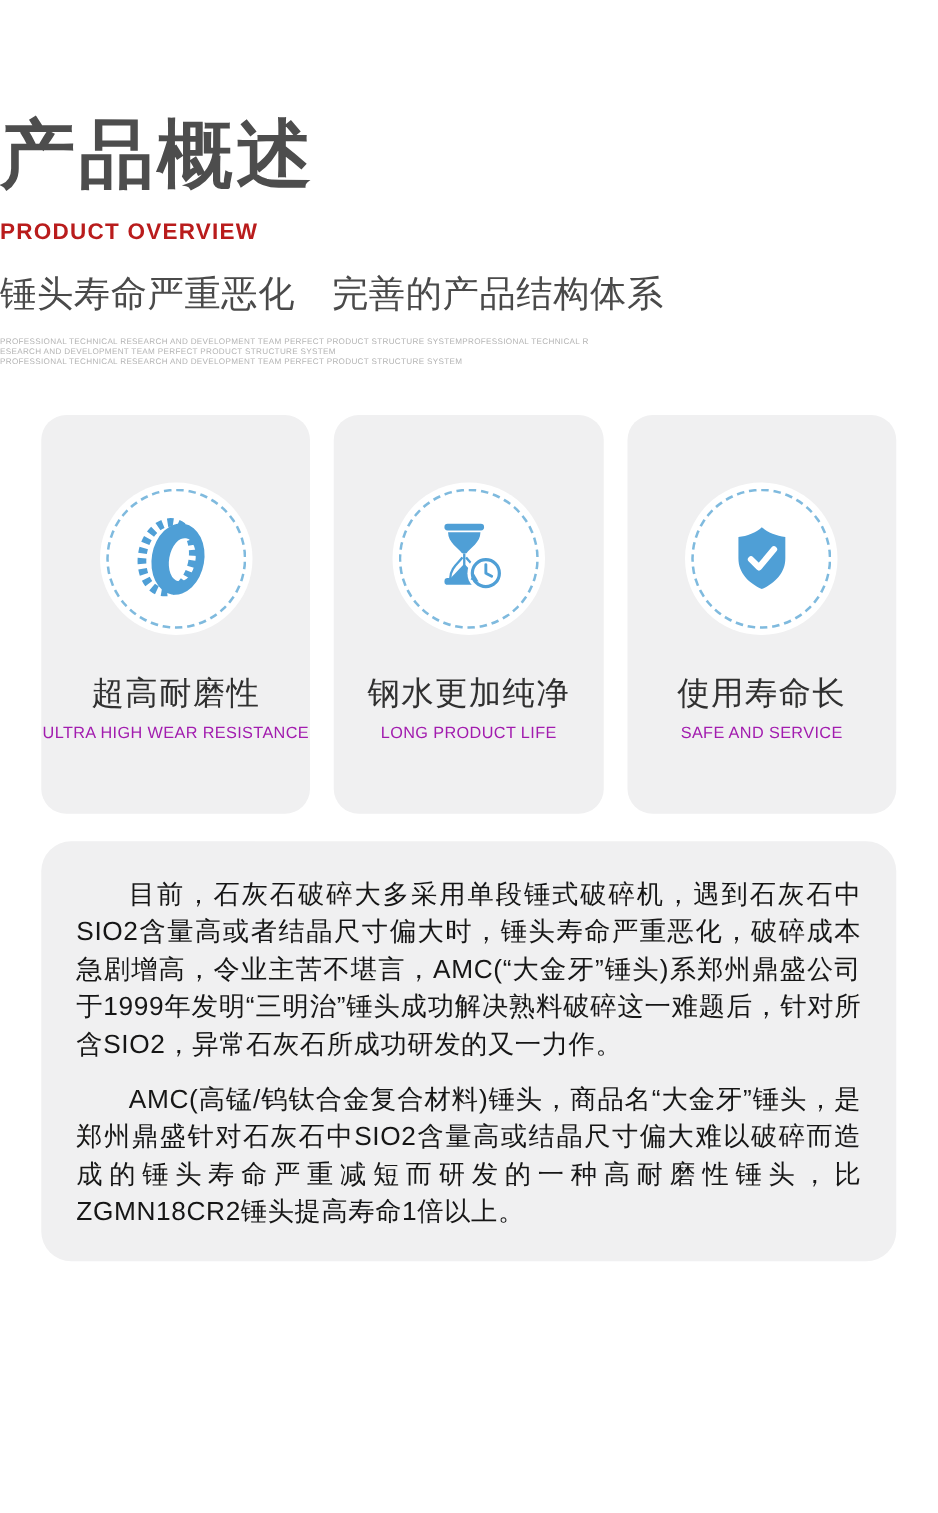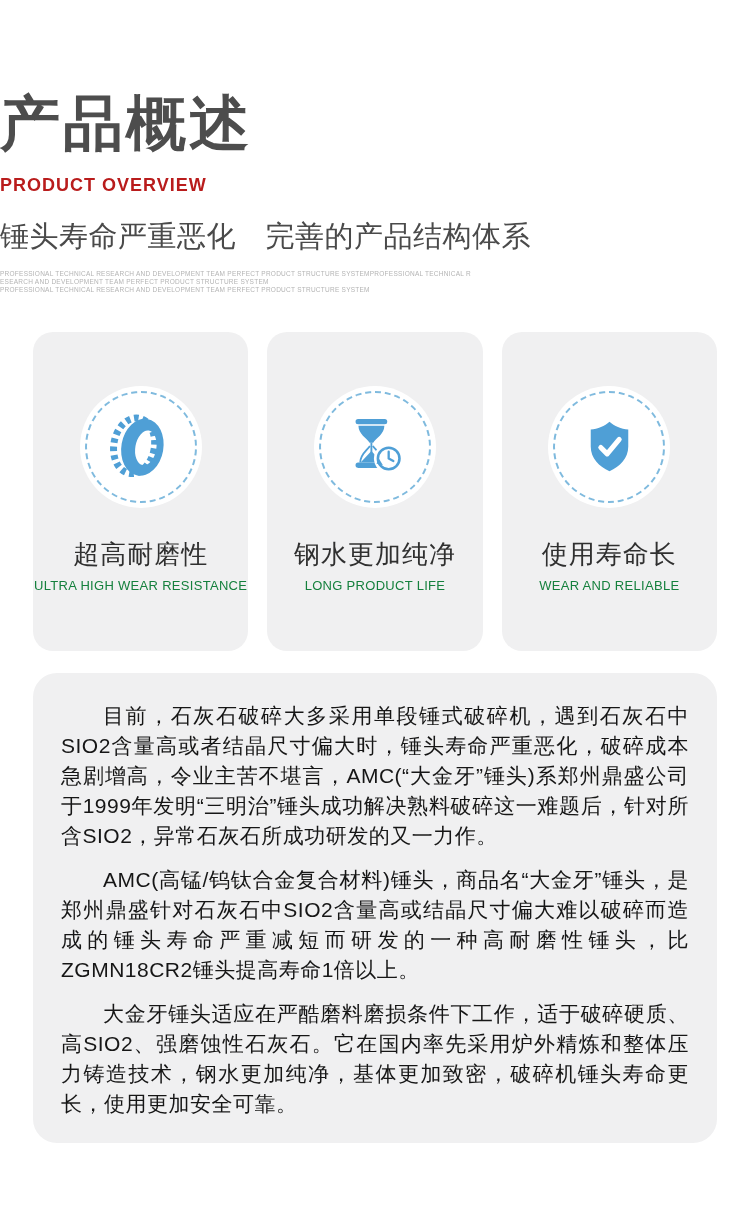--- a/index.html
+++ b/index.html
@@ -86,21 +86,21 @@
     margin-top: 33px;
     font-size: 26px;
     line-height: 1;
     color: #303030;
     letter-spacing: 1px;
   }
   .feature-subtitle {
     margin-top: 12px;
     font-size: 13px;
     line-height: 1;
-    color: #15803d;
+    color: #a21caf;
     letter-spacing: 0.3px;
   }
 
   
   .product-description-panel {
     margin: 22px 33px 0 33px;
     background: #f0f0f1;
     border-radius: 24px;
     padding: 28px 28px 24px 28px;
   }
@@ -171,24 +171,23 @@
     </div>
 
     <div class="feature-card">
       <div class="icon-circle">
         <svg viewBox="0 0 100 100" width="67" height="67">
           <path fill="#4f9fd6" d="M50,13 C57,19.5 67.5,23.5 78,24.8 L78,50 C78,68 65.5,79.5 50,87 C34.5,79.5 22,68 22,50 L22,24.8 C32.5,23.5 43,19.5 50,13 Z"></path>
           <path d="M37,51.5 L46.5,61 L64.5,39.5" fill="none" stroke="#ffffff" stroke-width="7.5" stroke-linecap="round" stroke-linejoin="round"></path>
         </svg>
       </div>
       <div class="feature-title">使用寿命长</div>
-      <div class="feature-subtitle">WEAR AND RELIABLE</div>
+      <div class="feature-subtitle">SAFE AND SERVICE</div>
     </div>
 
   </section>
 
   <section class="product-description-panel">
     <p class="description-paragraph">目前，石灰石破碎大多采用单段锤式破碎机，遇到石灰石中SIO2含量高或者结晶尺寸偏大时，锤头寿命严重恶化，破碎成本急剧增高，令业主苦不堪言，AMC(“大金牙”锤头)系郑州鼎盛公司于1999年发明“三明治”锤头成功解决熟料破碎这一难题后，针对所含SIO2，异常石灰石所成功研发的又一力作。</p>
     <p class="description-paragraph">AMC(高锰/钨钛合金复合材料)锤头，商品名“大金牙”锤头，是郑州鼎盛针对石灰石中SIO2含量高或结晶尺寸偏大难以破碎而造成的锤头寿命严重减短而研发的一种高耐磨性锤头，比ZGMN18CR2锤头提高寿命1倍以上。</p>
-    <p class="description-paragraph">大金牙锤头适应在严酷磨料磨损条件下工作，适于破碎硬质、高SIO2、强磨蚀性石灰石。它在国内率先采用炉外精炼和整体压力铸造技术，钢水更加纯净，基体更加致密，破碎机锤头寿命更长，使用更加安全可靠。</p>
   </section>
 
 </div>
 
 </body></html>

